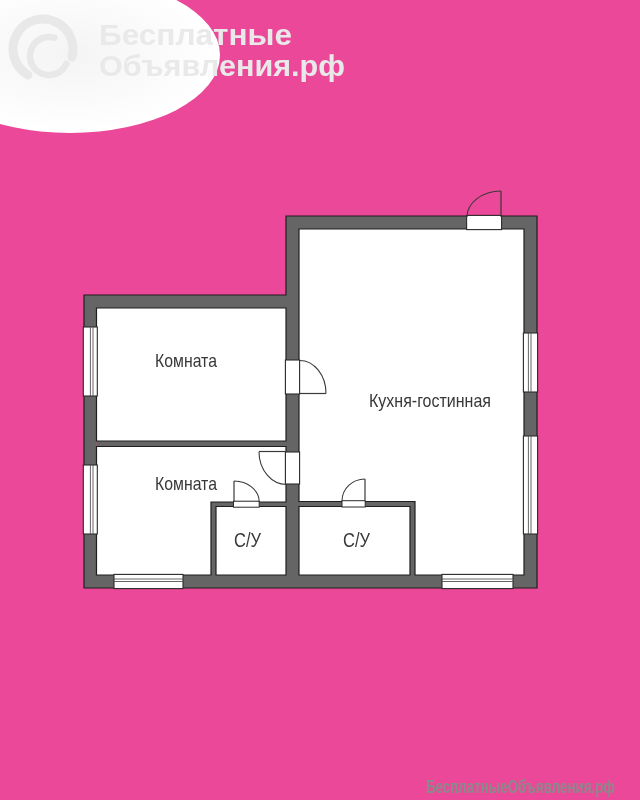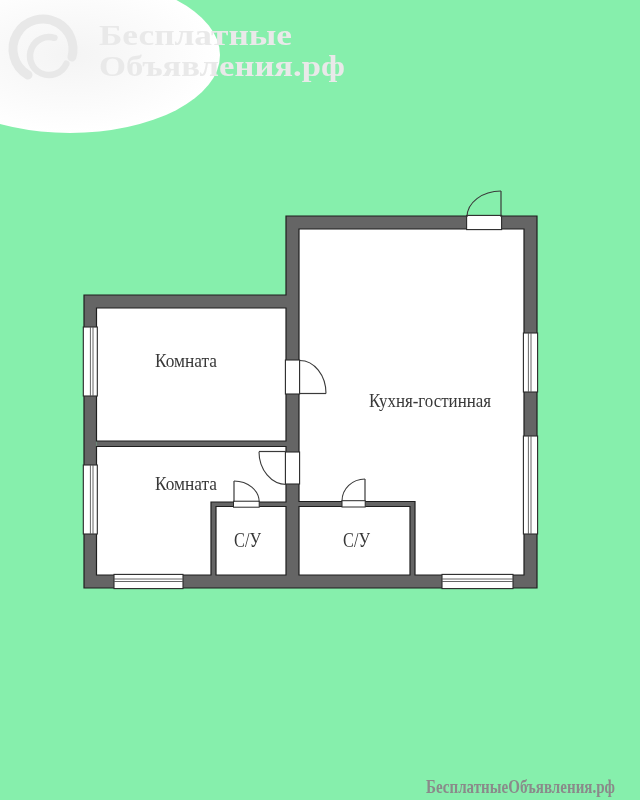--- a/index.html
+++ b/index.html
@@ -1,17 +1,17 @@
 <!DOCTYPE html>
 <html><head>
 <meta charset="utf-8">
 <style>
   html,body{margin:0;padding:0;background:#fff;}
-  #page{position:relative;width:640px;height:800px;background:#86efac;overflow:hidden;
-        font-family:Liberation Serif, serif;}
+  #page{position:relative;width:640px;height:800px;background:#ec4899;overflow:hidden;
+        font-family:Liberation Sans, sans-serif;}
 </style>
 </head>
 <body>
 <div id="page">
 <svg width="640" height="800" viewBox="0 0 640 800" xmlns="http://www.w3.org/2000/svg">
   <defs>
     <radialGradient id="logoGlow" cx="50%" cy="50%" r="50%">
       <stop offset="0%" stop-color="#f4f4f4"></stop>
       <stop offset="65%" stop-color="#fbfbfb"></stop>
       <stop offset="100%" stop-color="#ffffff"></stop>

